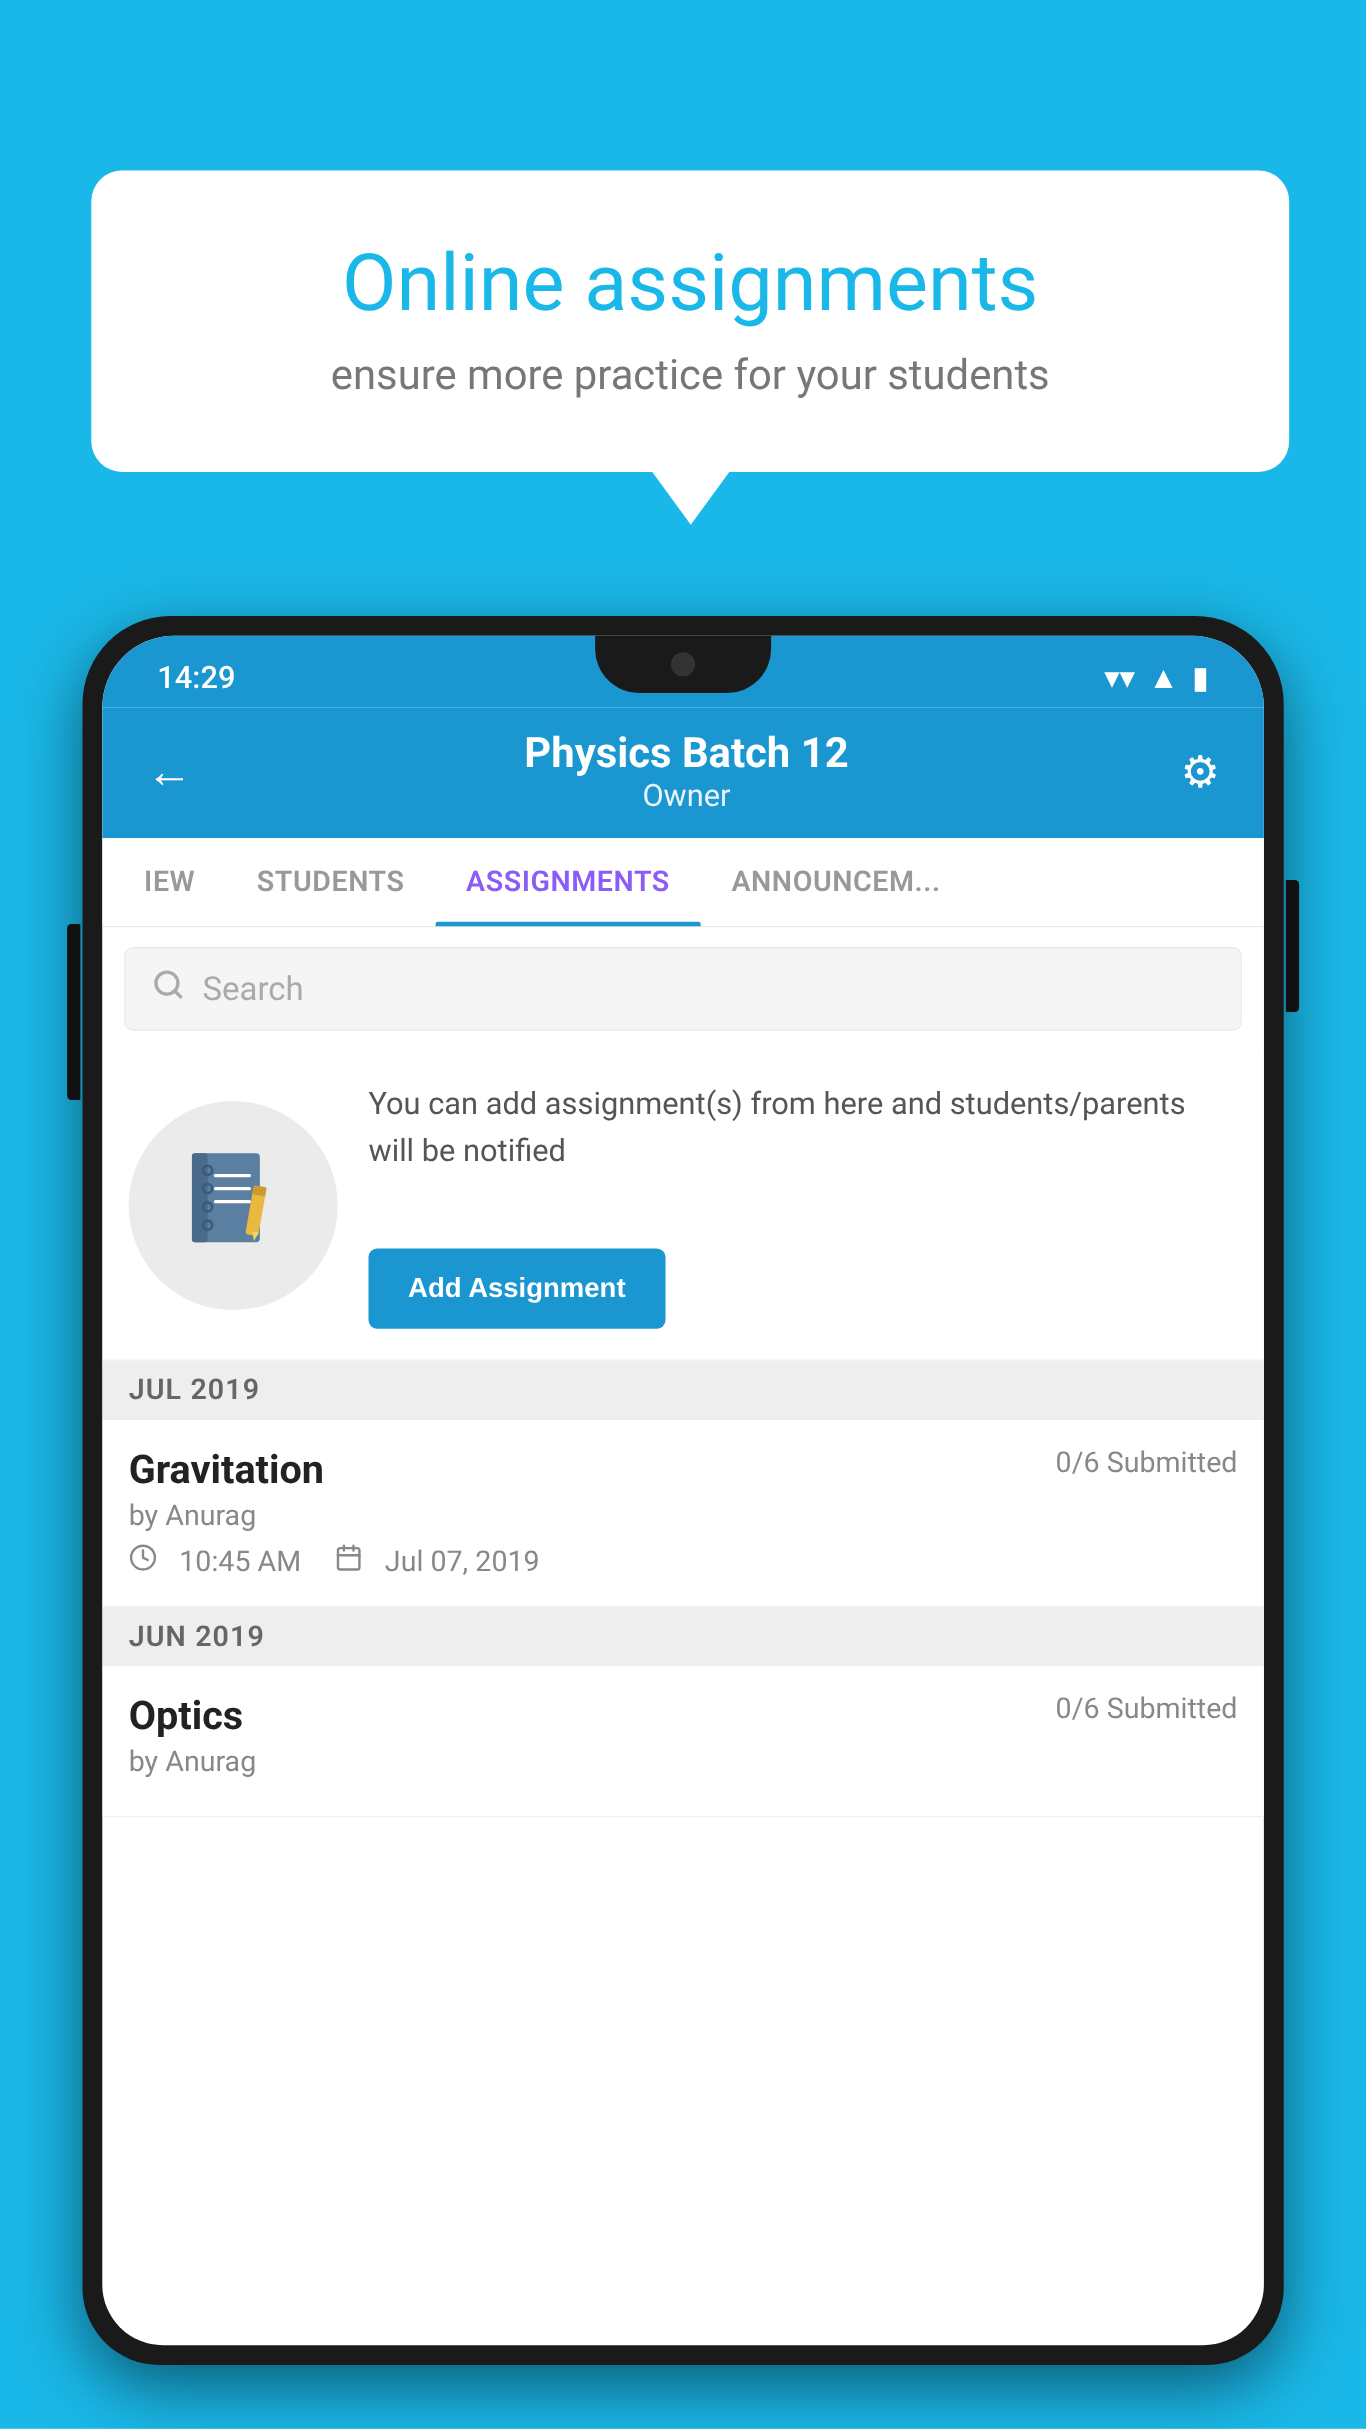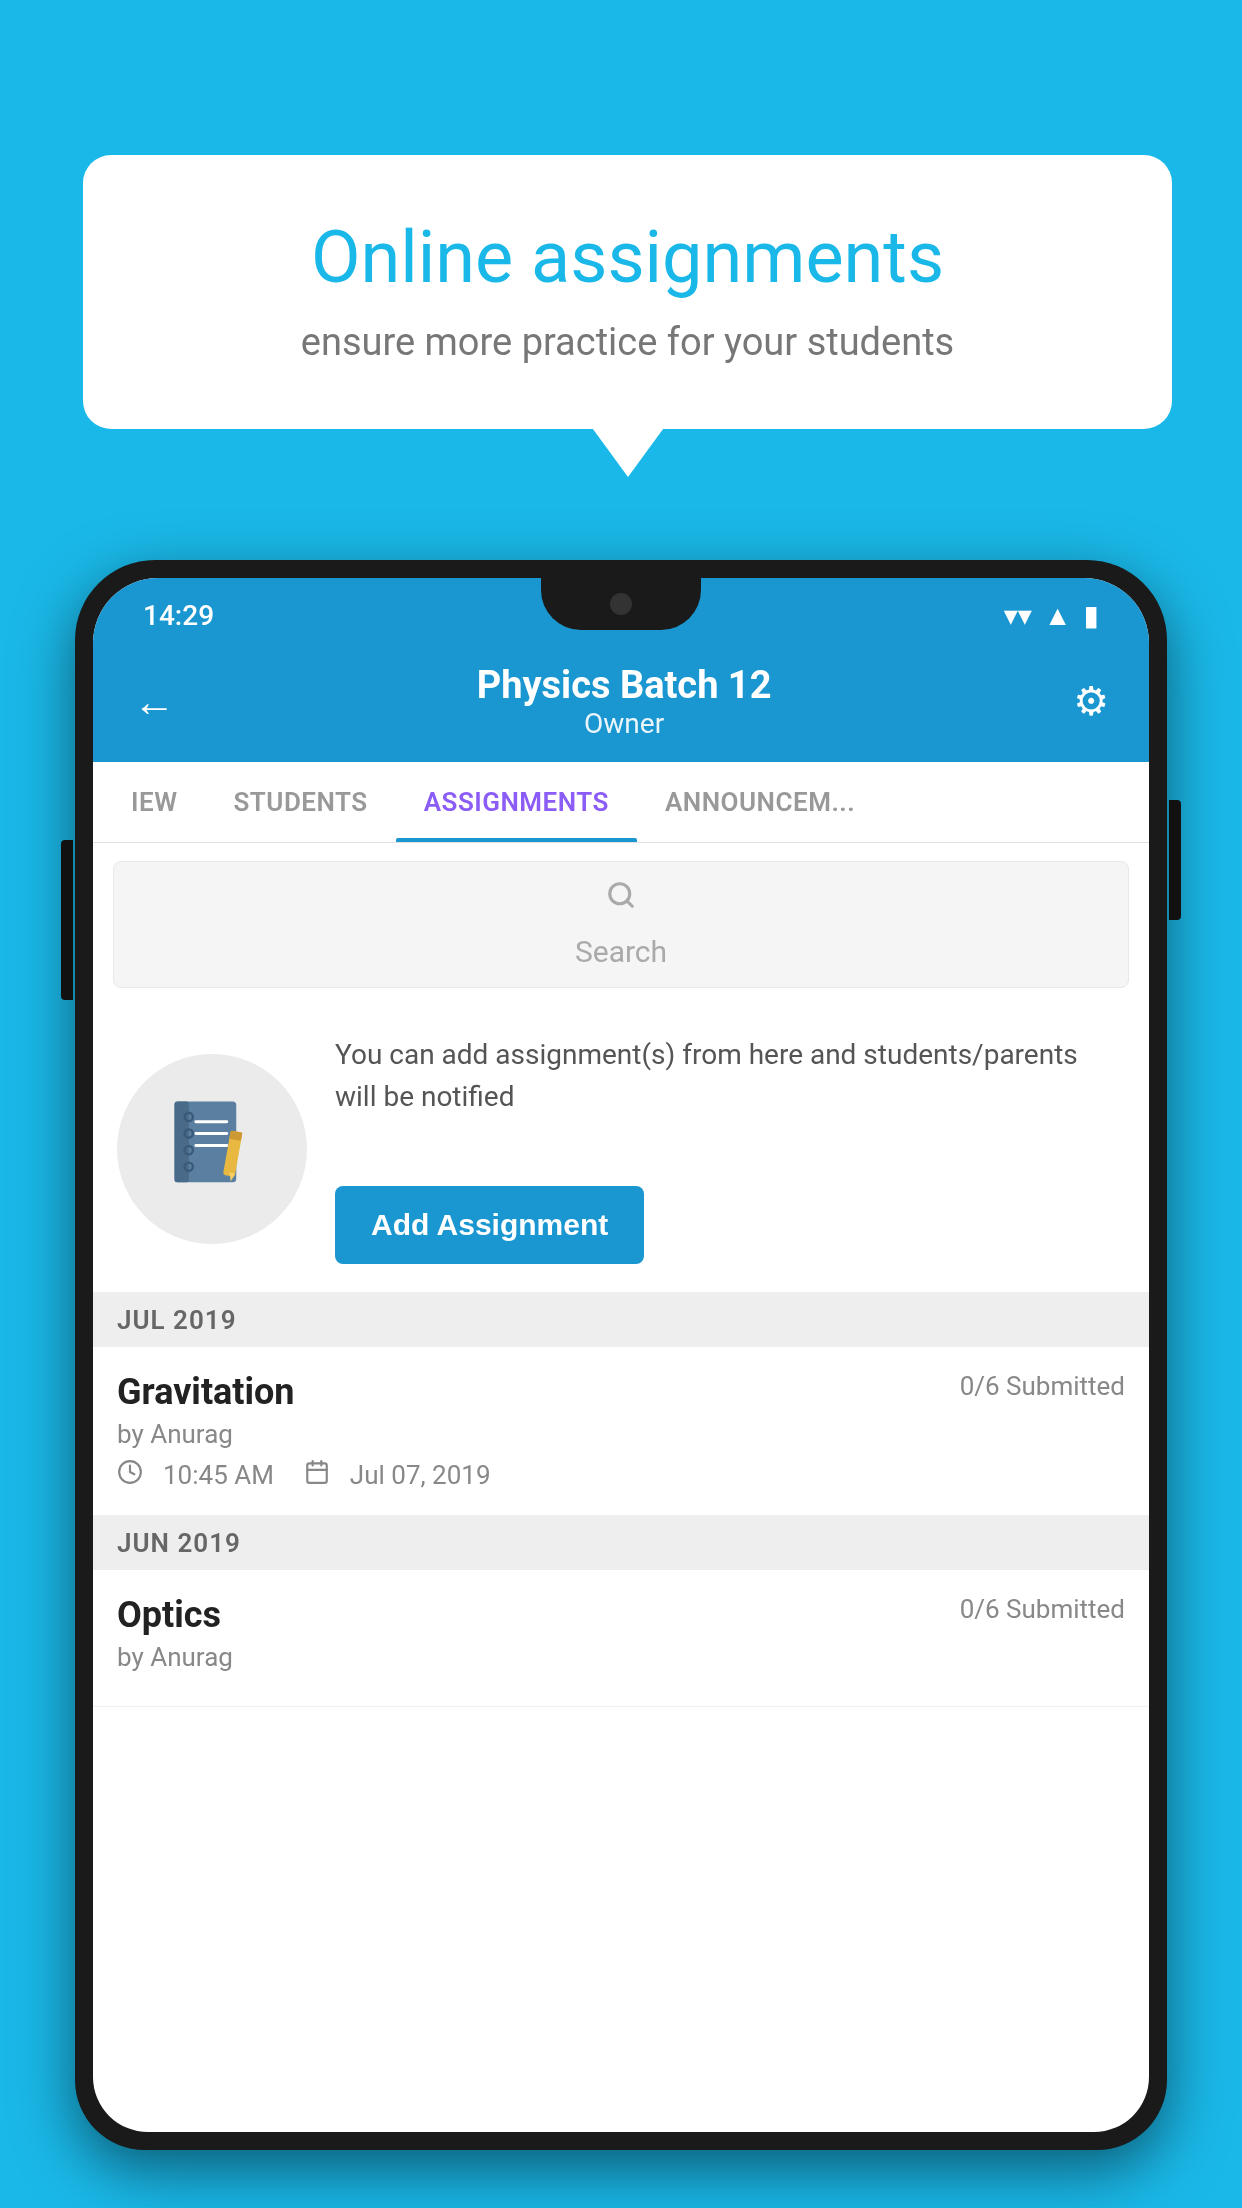--- a/index.html
+++ b/index.html
@@ -210,21 +210,20 @@
       background: white;
     }
     .search-box {
       background: #f5f5f5;
       border: 1px solid #e8e8e8;
       border-radius: 8px;
       display: flex;
       align-items: center;
       padding: 18px 24px;
       gap: 16px;
-      flex-direction: column;
     }
     .search-icon-svg {
       color: #aaa;
       font-size: 32px;
     }
     .search-text {
       color: #aaa;
       font-size: 30px;
     }
 
@@ -259,21 +258,21 @@
       color: #555;
       line-height: 1.5;
       margin-bottom: 20px;
     }
     .add-assignment-btn {
       background: #1a96d0;
       color: white;
       border: none;
       border-radius: 8px;
       padding: 22px 36px;
-      font-size: 30px;
+      font-size: 25px;
       font-weight: 600;
       cursor: pointer;
       margin-top: 48px;
     }
 
     
     .section-header {
       background: #eeeeee;
       padding: 12px 24px;
       font-size: 26px;

